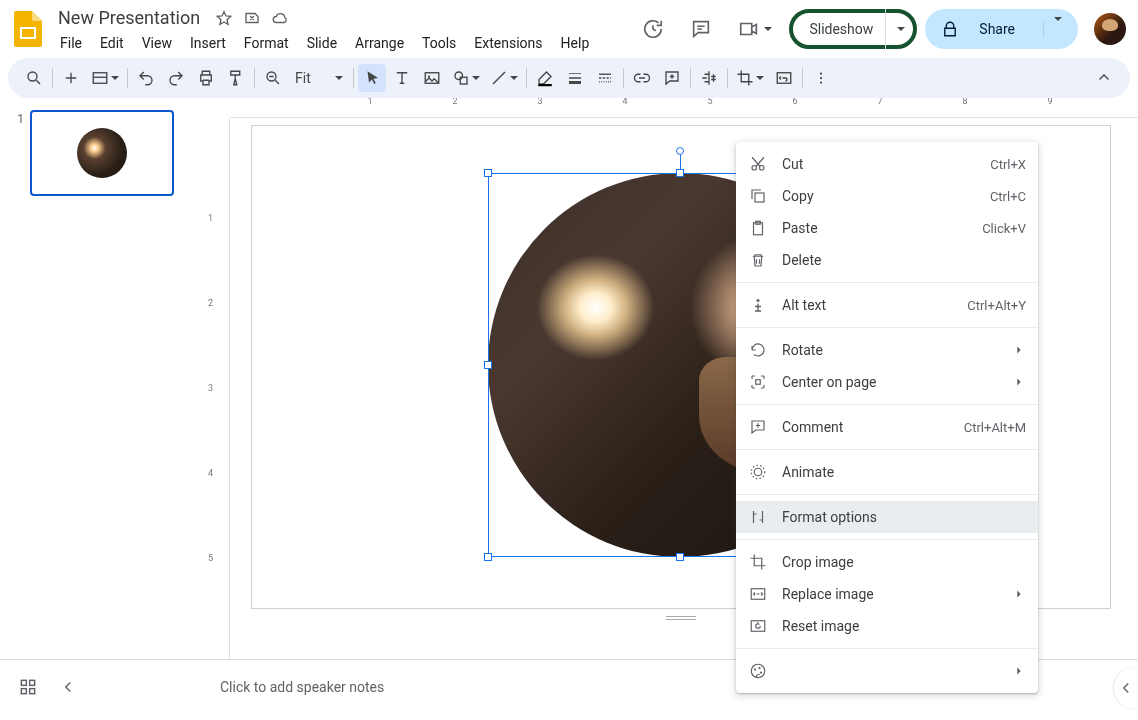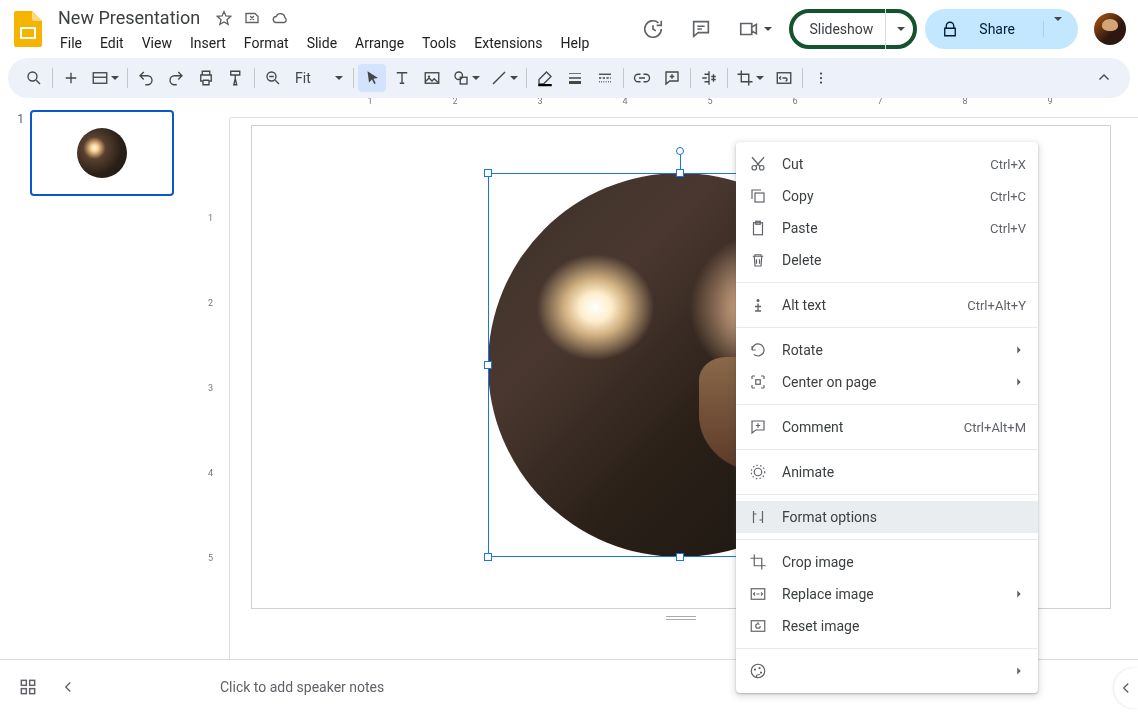--- a/index.html
+++ b/index.html
@@ -379,21 +379,21 @@
       <div class="ctx-shortcut">Ctrl+C</div>
     </div>
     <div class="ctx-item">
       <div class="ctx-icon">
         <svg width="18" height="18" viewBox="0 0 24 24">
           <rect x="6" y="5" width="12" height="16" fill="none" stroke="currentColor" stroke-width="1.6"></rect>
           <rect x="9" y="3" width="6" height="4" fill="none" stroke="currentColor" stroke-width="1.6"></rect>
         </svg>
       </div>
       <div class="ctx-label">Paste</div>
-      <div class="ctx-shortcut">Ctrl+V</div>
+      <div class="ctx-shortcut">Click+V</div>
     </div>
     <div class="ctx-item">
       <div class="ctx-icon">
         <svg width="18" height="18" viewBox="0 0 24 24">
           <path fill="none" stroke="currentColor" stroke-width="1.6" d="M5 7h14M8 7V5h8v2M7 7l1 13h8l1-13M10 11v6M14 11v6"></path>
         </svg>
       </div>
       <div class="ctx-label">Delete</div>
     </div>
     <div class="ctx-sep"></div>

